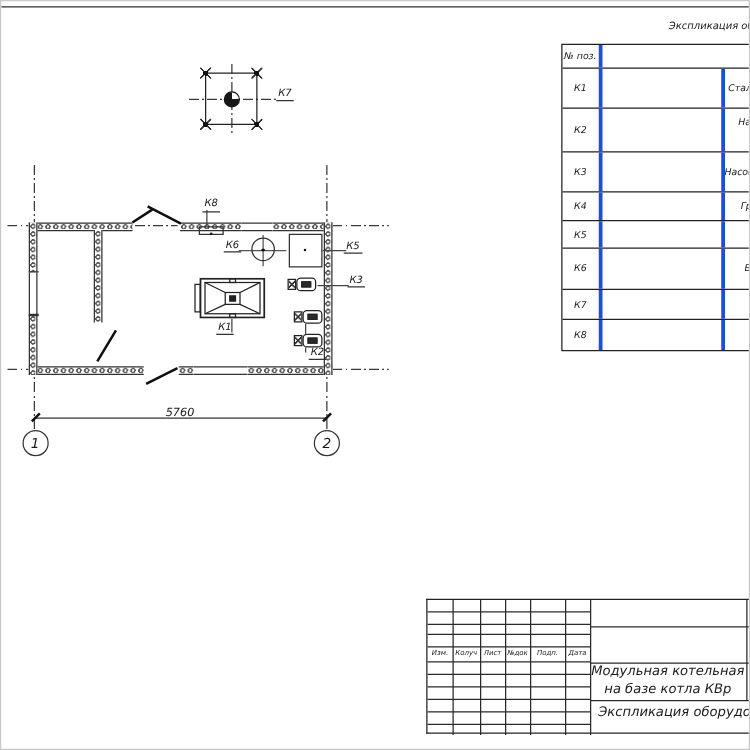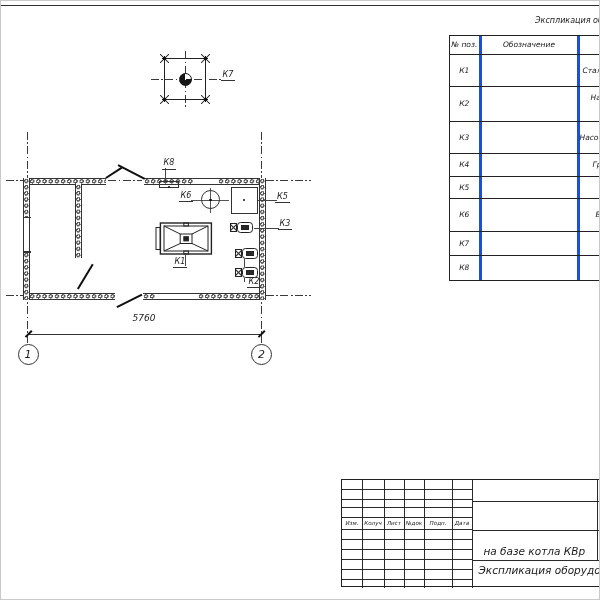--- a/index.html
+++ b/index.html
@@ -178,35 +178,34 @@
       <rect x="28.8" y="1" width="4.6" height="3"></rect>
       <rect x="28.8" y="29" width="4.6" height="3"></rect>
     </g>
   </svg>
   <div class="abs lv" style="left:184px;top:253.5px;height:11px;"></div>
   <div class="abs klabel" style="left:171.5px;top:256.5px;">К1</div>
 
   <div class="abs lh" style="left:26.5px;top:332.8px;width:234.5px;background:#333;"></div>
   <div class="abs" style="left:22.5px;top:332.2px;width:9px;height:1.6px;background:#111;transform:rotate(-45deg);"></div>
   <div class="abs" style="left:256px;top:332.2px;width:9px;height:1.6px;background:#111;transform:rotate(-45deg);"></div>
-  <div class="abs dimtext" style="left:120px;top:312px;width:46px;">5760</div>
+  <div class="abs dimtext" style="left:120px;top:325px;width:46px;">5760</div>
 
   <div class="abs axiscircle" style="left:16.5px;top:343px;">
       <span>1</span>
     </div>
   <div class="abs axiscircle" style="left:250px;top:343px;">
       <span>2</span>
     </div>
 </div>
 
 <div class="abs" id="spec-title">Экспликация обору</div>
 <div class="abs" id="spec">
   <div class="trow th">
     <div class="tc c1">№ поз.</div>
-    <div class="tc c2">Обозначение</div>
     <div class="tc c3"></div>
   </div>
   <div class="trow r1">
     <div class="tc c1">К1</div>
     <div class="tc c2"></div>
     <div class="tc c3">Стал</div>
   </div>
   <div class="trow r2">
     <div class="tc c1">К2</div>
     <div class="tc c2"></div>
@@ -269,15 +268,16 @@
   <div class="tb-hr" style="top:49.4px;"></div>
   <div class="tb-hr" style="top:79.7px;"></div>
 
   <div class="tb-cell" style="left:0;width:20px;">Изм.</div>
   <div class="tb-cell" style="left:20px;width:22px;">Колуч</div>
   <div class="tb-cell" style="left:42px;width:20px;">Лист</div>
   <div class="tb-cell" style="left:62px;width:20px;">№док</div>
   <div class="tb-cell" style="left:82px;width:28px;">Подп.</div>
   <div class="tb-cell" style="left:110px;width:20px;">Дата</div>
 
+  <div class="tb-title" style="top:51px;">Модульная котельная</div>
   <div class="tb-title" style="top:64.5px;">на базе котла КВр</div>
   <div class="tb-sub">Экспликация оборудован</div>
 </div>
 
 </body></html>

